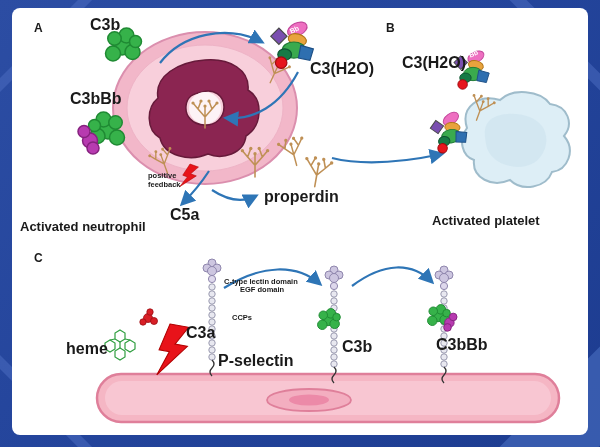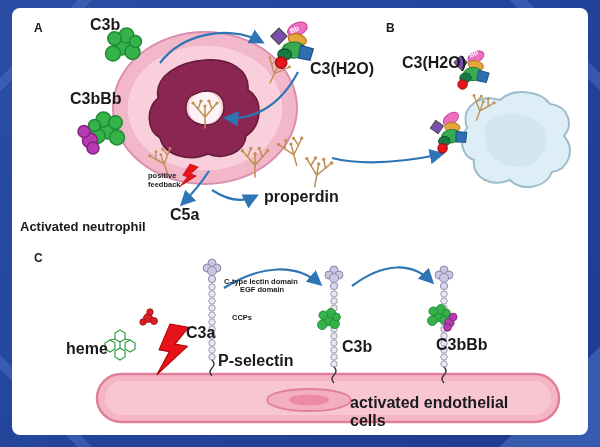--- a/index.html
+++ b/index.html
@@ -182,26 +182,26 @@
     <div class="lbl mid" style="left:298px;top:52px;">C3(H2O)</div>
     <div class="lbl bb" style="left:278px;top:18px;">Bb</div>
     <div class="lbl small wrap" style="left:136px;top:164px;width:52px;white-space:normal;">positive feedback</div>
     <div class="lbl mid" style="left:158px;top:198px;">C5a</div>
     <div class="lbl mid" style="left:252px;top:180px;">properdin</div>
     <div class="lbl big wrap" style="left:8px;top:212px;width:160px;">Activated neutrophil</div>
 
     <div class="lbl panel-letter" style="left:374px;top:14px;">B</div>
     <div class="lbl mid" style="left:390px;top:46px;">C3(H2O)</div>
     <div class="lbl bb" style="left:457px;top:42px;">Bb</div>
+    <div class="lbl big wrap" style="left:420px;top:206px;width:150px;">Activated platelet</div>
 
     <div class="lbl panel-letter" style="left:22px;top:244px;">C</div>
     <div class="lbl mid" style="left:147px;top:316px;margin-left:27px;">C3a</div>
     <div class="lbl mid" style="left:54px;top:332px;">heme</div>
     <div class="lbl small" style="left:212px;top:270px;">C-type lectin domain</div>
     <div class="lbl small" style="left:228px;top:278px;">EGF domain</div>
     <div class="lbl small" style="left:220px;top:306px;">CCPs</div>
     <div class="lbl mid" style="left:206px;top:344px;">P-selectin</div>
     <div class="lbl mid" style="left:330px;top:330px;">C3b</div>
     <div class="lbl mid" style="left:424px;top:328px;">C3bBb</div>
-    <div class="lbl mid wrap" style="left:338px;top:386px;width:170px;">activated endothelial cells</div>
 
   </div>
 </div>
 
 </body></html>

